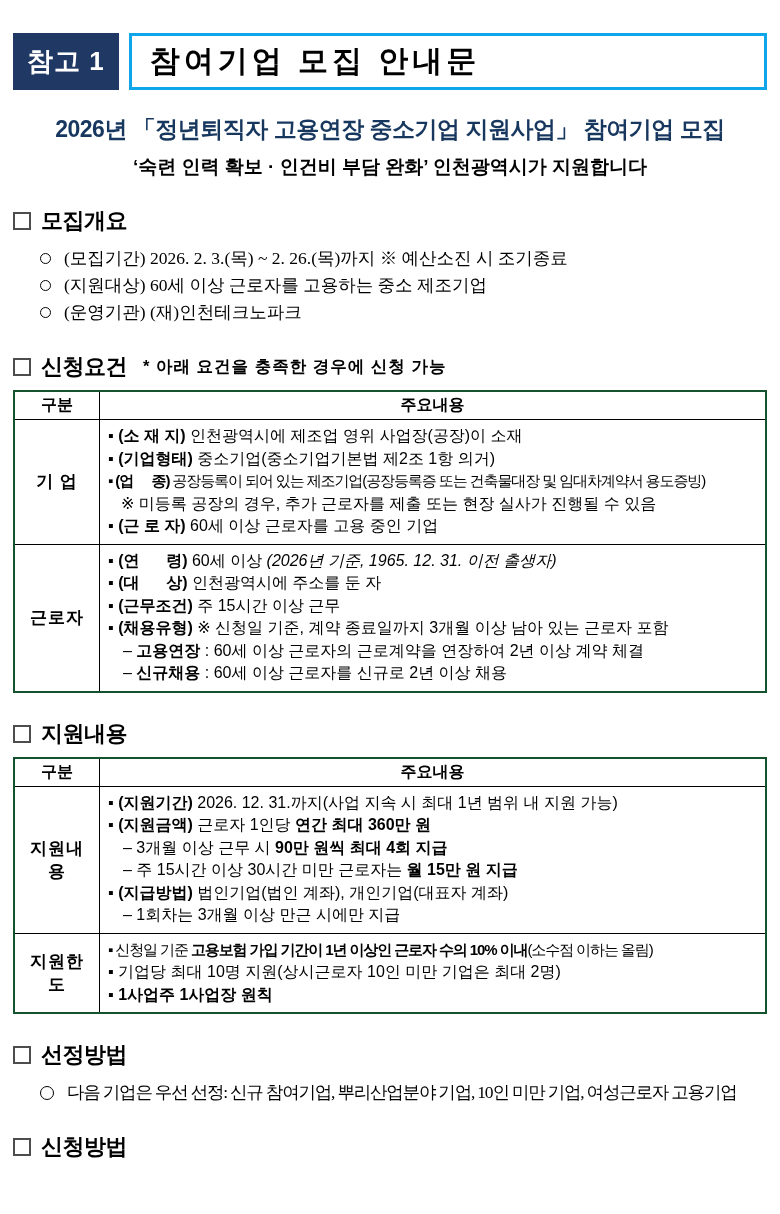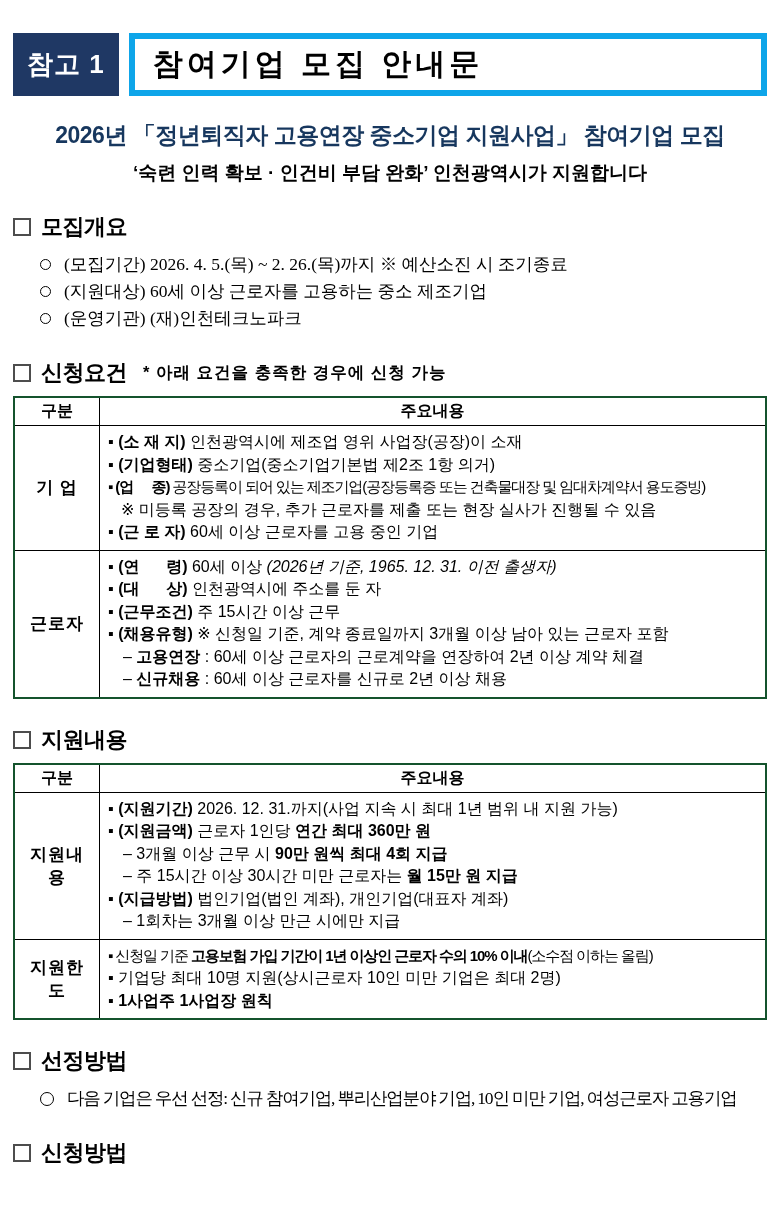--- a/index.html
+++ b/index.html
@@ -3,21 +3,21 @@
 <meta charset="utf-8">
 <style>
   html,body{margin:0;padding:0;background:#ffffff;}
   body{width:780px;font-family:"Liberation Sans","DejaVu Sans",sans-serif;color:#000;}
   .page{width:780px;min-height:1214px;box-sizing:border-box;padding:33px 13px 14px 13px;}
 
   
   .hdr{display:flex;align-items:stretch;gap:10px;}
   .badge{background:#1F3864;color:#fff;font-weight:700;font-size:26px;
          display:flex;align-items:center;padding:6px 14px;letter-spacing:1px;flex:0 0 auto;text-align:right;}
-  .titlebox{flex:1;border:6px solid #0ea5e9;display:flex;align-items:center;
+  .titlebox{flex:1;border:3px solid #0ea5e9;display:flex;align-items:center;
             padding:5px 18px;font-size:30px;font-weight:700;letter-spacing:4px;}
 
   
   .main-title{margin-top:24px;text-align:center;font-size:23px;font-weight:800;
               color:#17375E;letter-spacing:-0.5px;}
   .sub-title{margin-top:9px;text-align:center;font-size:19px;font-weight:700;color:#000;}
 
   
   .section{margin-top:26px;}
   .sec-head{display:flex;align-items:center;}
@@ -65,21 +65,21 @@
   <div class="sub-title">‘숙련 인력 확보 · 인건비 부담 완화’ 인천광역시가 지원합니다</div>
 
   <div class="section">
     <div class="sec-head">
       <span class="sq"></span>
       <span class="sec-title">모집개요</span>
     </div>
     <div class="blist">
         <div class="line">
           <span class="cbul circle-sm"></span>
-          <span class="ltxt"><span>(모집기간) 2026. 4. 5.(목) ~ 2. 26.(목)까지 ※ 예산소진 시 조기종료</span></span>
+          <span class="ltxt"><span>(모집기간) 2026. 2. 3.(목) ~ 2. 26.(목)까지 ※ 예산소진 시 조기종료</span></span>
         </div>
         <div class="line">
           <span class="cbul circle-sm"></span>
           <span class="ltxt"><span>(지원대상) 60세 이상 근로자를 고용하는 중소 제조기업</span></span>
         </div>
         <div class="line">
           <span class="cbul circle-sm"></span>
           <span class="ltxt"><span>(운영기관) (재)인천테크노파크</span></span>
         </div>
       </div>

